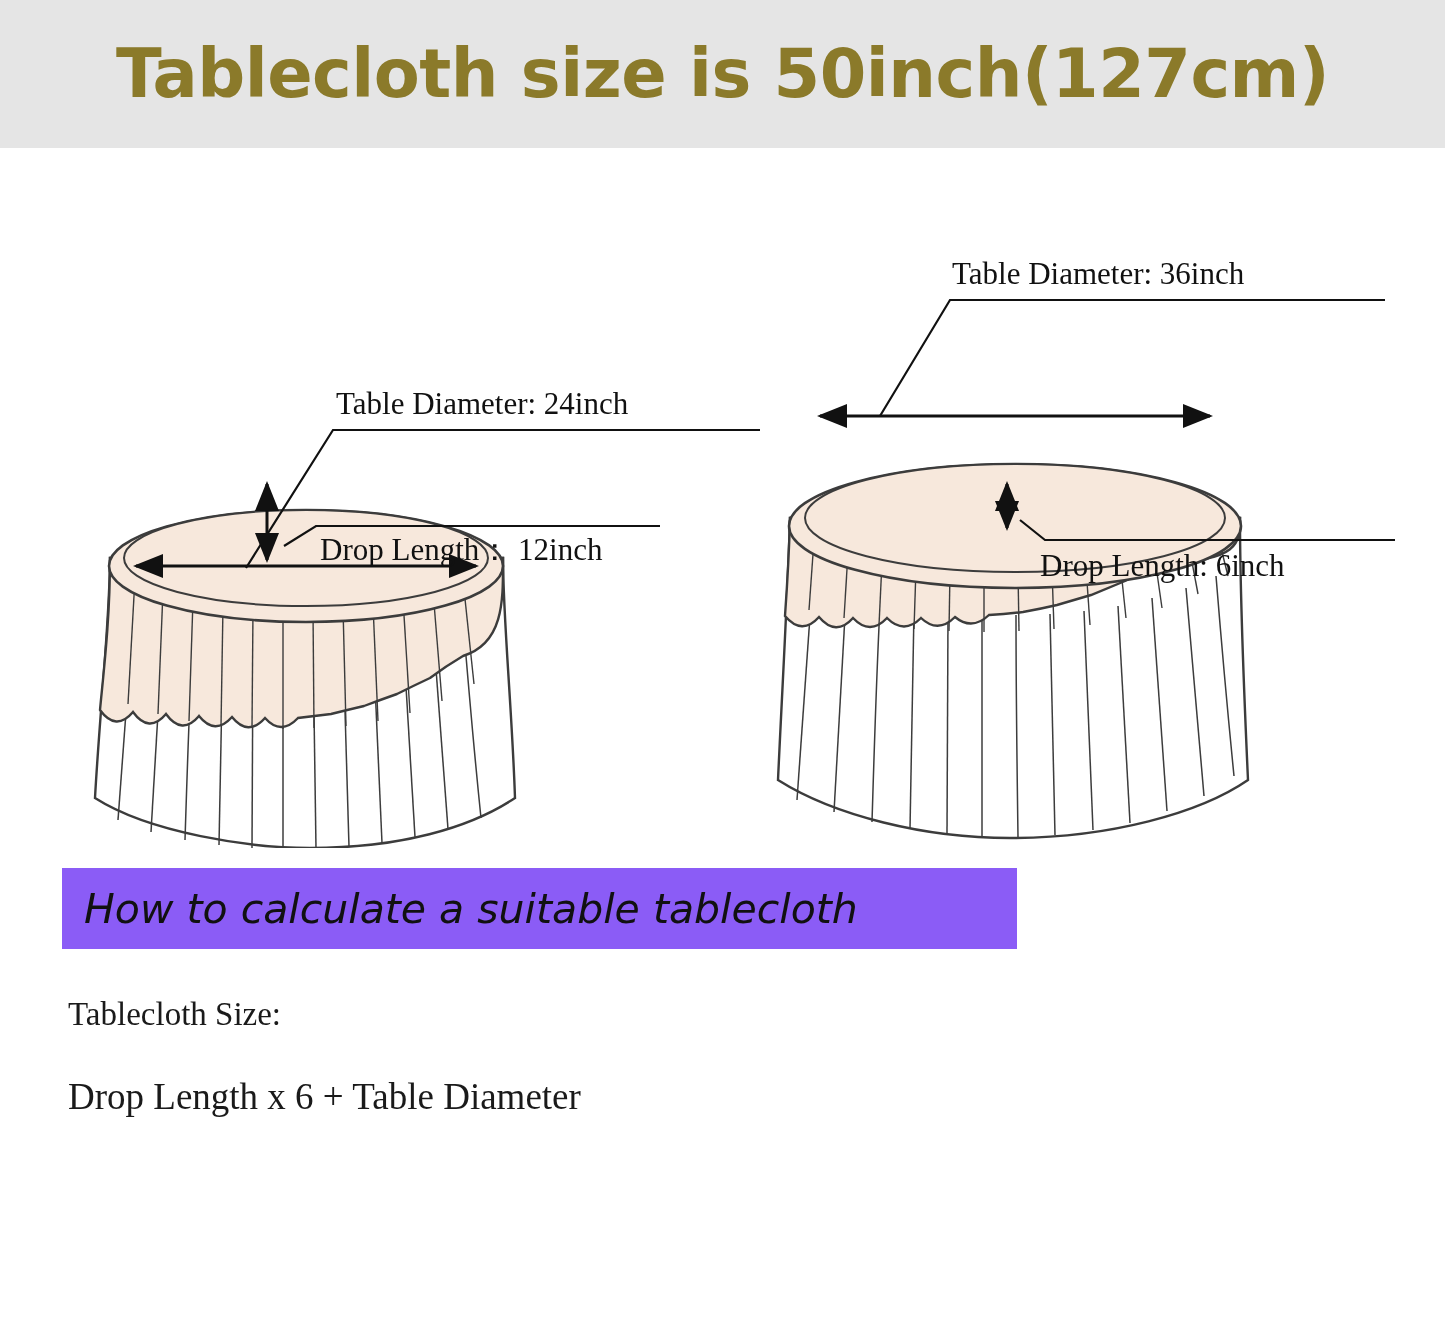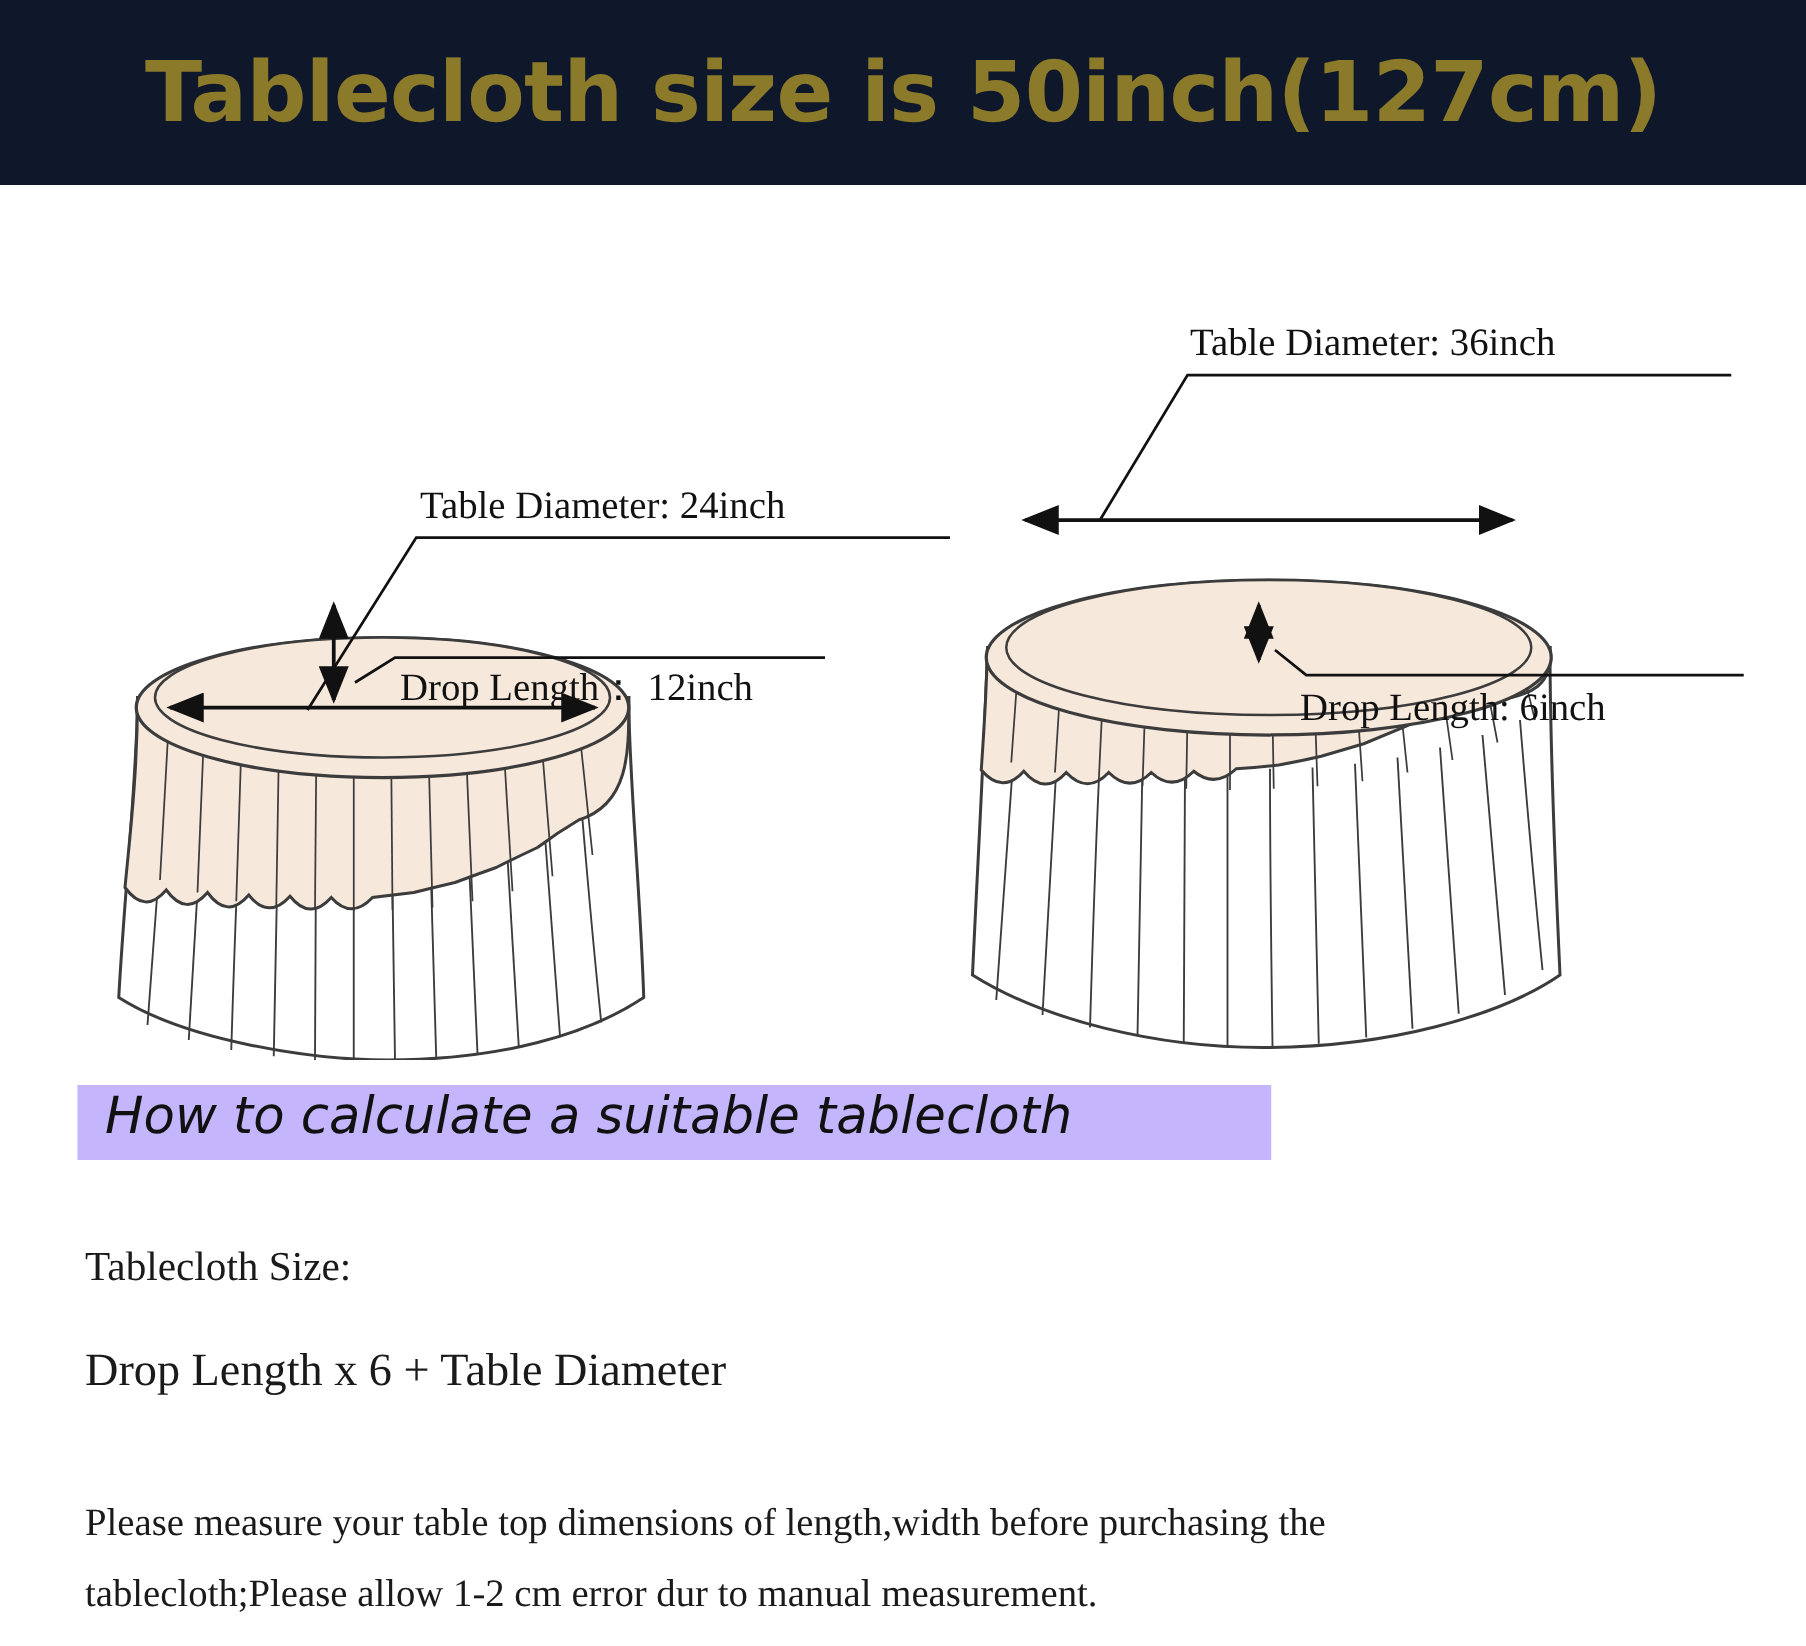--- a/index.html
+++ b/index.html
@@ -16,21 +16,21 @@
     overflow: hidden;
   }
 
   
   .header-banner {
     position: absolute;
     left: 0;
     top: 0;
     width: 1445px;
     height: 148px;
-    background: #0f172a;
+    background: #e5e5e5;
     display: flex;
     align-items: center;
     justify-content: center;
   }
   .header-title {
     font-family: "DejaVu Sans", sans-serif;
     font-weight: bold;
     font-size: 67px;
     color: #8b7a2a;
     letter-spacing: -0.5px;
@@ -49,23 +49,24 @@
   .diagram-area svg {
     display: block;
   }
 
   
   .howto-band {
     position: absolute;
     left: 62px;
     top: 868px;
     width: 955px;
-    height: 60px;
-    background: #c4b5fd;
+    height: 81px;
+    background: #8b5cf6;
     display: flex;
+    align-items: center;
   }
   .howto-text {
     font-family: "DejaVu Sans", sans-serif;
     font-style: italic;
     font-size: 41px;
     color: #111111;
     padding-left: 22px;
     white-space: nowrap;
   }
 
@@ -239,17 +240,13 @@
   </svg>
 </div>
 
 <div class="howto-band">
   <div class="howto-text">How to calculate a suitable tablecloth</div>
 </div>
 
 <div class="copy">
   <div class="line-size">Tablecloth Size:</div>
   <div class="line-formula">Drop Length x 6 + Table Diameter</div>
-  <div class="note">
-    <div>Please measure your table top dimensions of length,width before purchasing the</div>
-    <div>tablecloth;Please allow 1-2 cm error dur to manual measurement.</div>
-  </div>
 </div>
 
 </body></html>

